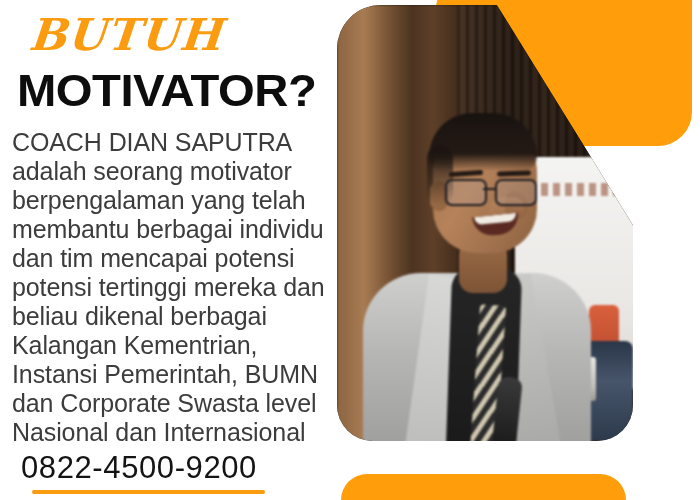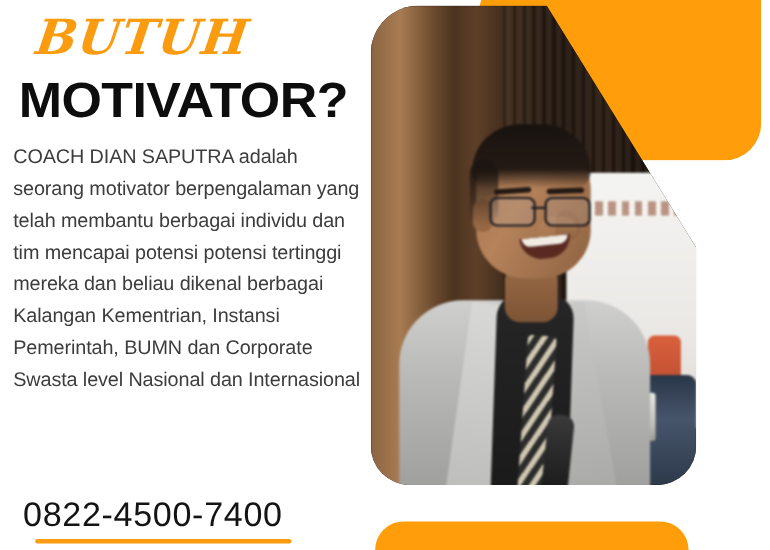--- a/index.html
+++ b/index.html
@@ -292,21 +292,21 @@
     color: #0d0d0d;
     transform: scaleX(1.05);
     transform-origin: left top;
   }
   .body-copy {
     position: absolute;
     left: 12px;
     top: 128px;
     width: 320px;
     font-family: "Liberation Sans", sans-serif;
-    font-size: 18px;
+    font-size: 25px;
     line-height: 29px;
     color: #3c3c3c;
     letter-spacing: -0.1px;
   }
   .phone {
     position: absolute;
     left: 21px;
     top: 452px;
     font-family: "Liberation Sans", sans-serif;
     font-weight: 400;
@@ -377,16 +377,16 @@
   </div>
 
   <div class="headline-script">BUTUH</div>
 
   <div class="headline-main">MOTIVATOR?</div>
 
   <div class="body-copy">
     <span>COACH DIAN SAPUTRA adalah seorang motivator berpengalaman yang telah membantu berbagai individu dan tim mencapai potensi potensi tertinggi mereka dan beliau dikenal berbagai Kalangan Kementrian, Instansi Pemerintah, BUMN dan Corporate Swasta level Nasional dan Internasional</span>
   </div>
 
-  <div class="phone">0822-4500-7400</div>
+  <div class="phone">0822-4500-9200</div>
   <div class="phone-underline"></div>
 
 </div>
 
 </body></html>

